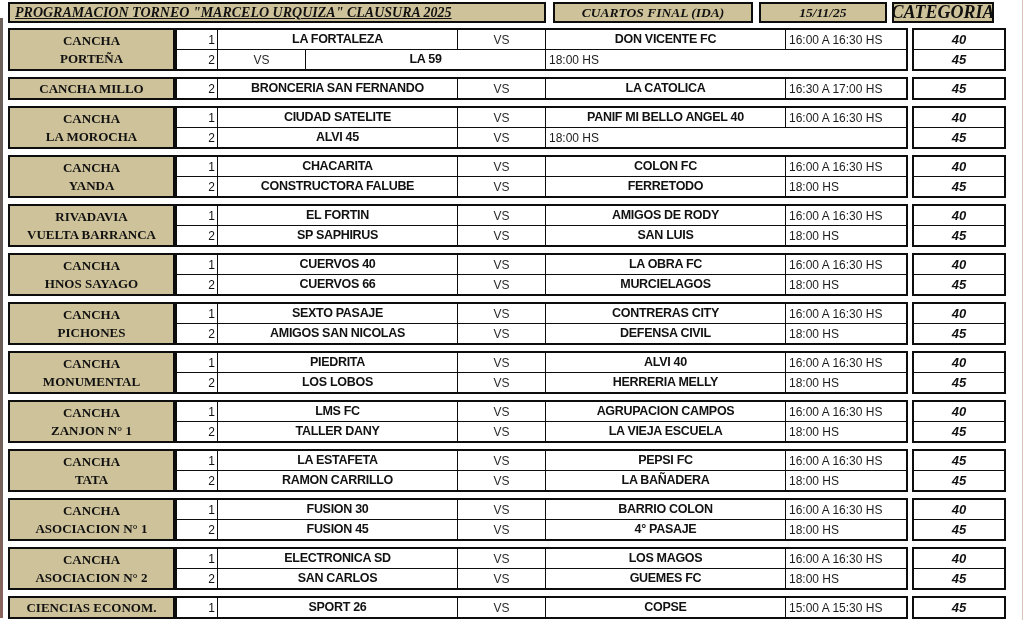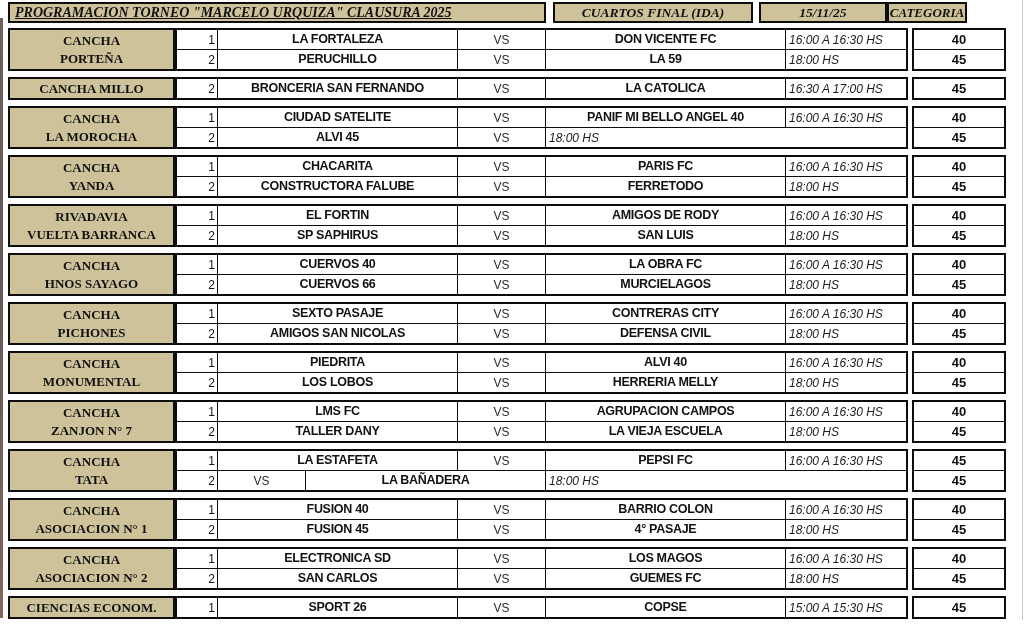--- a/index.html
+++ b/index.html
@@ -14,42 +14,42 @@
 
   
   .header{display:flex;margin-left:8px;height:21px;margin-bottom:5px;}
   .hbox{box-sizing:border-box;border:2px solid #0d0d0d;background:var(--tan);
         font-family:"Liberation Serif",serif;font-weight:bold;font-style:italic;
         display:flex;align-items:center;justify-content:center;white-space:nowrap;overflow:hidden;}
   .hbox.title{width:538px;font-size:14px;justify-content:flex-start;padding-left:5px;}
   .hbox.title .ul{text-decoration:underline;}
   .hbox.stage{width:200px;margin-left:7px;font-size:13.5px;}
   .hbox.date{width:128px;margin-left:6px;font-size:13.5px;}
-  .hbox.cat{width:80px;font-size:13px;}
+  .hbox.cat{width:102px;margin-left:5px;font-size:18px;}
 
   
   .block{display:flex;margin-left:8px;margin-bottom:6px;align-items:stretch;}
   .venue{width:167px;box-sizing:border-box;border:2px solid #0d0d0d;background:var(--tan);
          display:flex;flex-direction:column;justify-content:space-around;align-items:center;
          text-align:center;font-family:"Liberation Serif",serif;font-weight:bold;font-size:13px;
          line-height:1;padding:1px 0;}
   .rows{width:733px;box-sizing:border-box;border:2px solid #0d0d0d;display:flex;flex-direction:column;background:#fff;}
   .row{display:flex;height:19px;}
   .row + .row{border-top:1px solid #0d0d0d;}
   .cell{box-sizing:border-box;display:flex;align-items:center;justify-content:center;
         white-space:nowrap;overflow:hidden;line-height:1;}
   .cell + .cell{border-left:1px solid #0d0d0d;}
   .cell.num{width:40px;justify-content:flex-end;padding-right:2px;font-size:12px;}
   .cell.home,.cell.away{width:240px;font-weight:bold;font-size:12.5px;letter-spacing:-0.3px;}
   .cell.vs{width:88px;font-size:12px;color:#2a2a2a;}
-  .cell.time{flex:1;justify-content:flex-start;padding-left:3px;font-size:12px;color:#1c1c1c;font-style:italic;}
+  .cell.time{flex:1;justify-content:flex-start;padding-left:3px;font-size:12px;color:#1c1c1c;}
   .catbox{width:94px;margin-left:4px;box-sizing:border-box;border:2px solid #0d0d0d;
           display:flex;flex-direction:column;background:#fff;}
   .catcell{flex:1;display:flex;align-items:center;justify-content:center;
-           font-weight:bold;font-size:13px;line-height:1;}
+           font-weight:bold;font-size:13px;line-height:1;font-style:italic;}
   .catcell + .catcell{border-top:1px solid #0d0d0d;}
 
   
   .footer{position:relative;margin-left:8px;width:1004px;height:30px;margin-top:2px;}
   .crest{position:absolute;left:447px;top:2px;width:90px;height:40px;}
 </style>
 </head>
 <body>
 
 <div class="page">
@@ -74,21 +74,20 @@
         <div class="rows">
           <div class="row">
             <div class="cell num">1</div>
             <div class="cell home">LA FORTALEZA</div>
             <div class="cell vs">VS</div>
             <div class="cell away">DON VICENTE FC</div>
             <div class="cell time">16:00 A 16:30 HS</div>
           </div>
           <div class="row">
             <div class="cell num">2</div>
-            <div class="cell home">PERUCHILLO</div>
             <div class="cell vs">VS</div>
             <div class="cell away">LA 59</div>
             <div class="cell time">18:00 HS</div>
           </div>
         </div>
         <div class="catbox">
           <div class="catcell">40</div>
           <div class="catcell">45</div>
         </div>
       </div>
@@ -137,21 +136,21 @@
       <div class="block">
         <div class="venue">
           <div class="vline">CANCHA</div>
           <div class="vline">YANDA</div>
         </div>
         <div class="rows">
           <div class="row">
             <div class="cell num">1</div>
             <div class="cell home">CHACARITA</div>
             <div class="cell vs">VS</div>
-            <div class="cell away">PARIS FC</div>
+            <div class="cell away">COLON FC</div>
             <div class="cell time">16:00 A 16:30 HS</div>
           </div>
           <div class="row">
             <div class="cell num">2</div>
             <div class="cell home">CONSTRUCTORA FALUBE</div>
             <div class="cell vs">VS</div>
             <div class="cell away">FERRETODO</div>
             <div class="cell time">18:00 HS</div>
           </div>
         </div>
@@ -260,21 +259,21 @@
           </div>
         </div>
         <div class="catbox">
           <div class="catcell">40</div>
           <div class="catcell">45</div>
         </div>
       </div>
       <div class="block">
         <div class="venue">
           <div class="vline">CANCHA</div>
-          <div class="vline">ZANJON N° 7</div>
+          <div class="vline">ZANJON N° 1</div>
         </div>
         <div class="rows">
           <div class="row">
             <div class="cell num">1</div>
             <div class="cell home">LMS FC</div>
             <div class="cell vs">VS</div>
             <div class="cell away">AGRUPACION CAMPOS</div>
             <div class="cell time">16:00 A 16:30 HS</div>
           </div>
           <div class="row">
@@ -298,39 +297,40 @@
         <div class="rows">
           <div class="row">
             <div class="cell num">1</div>
             <div class="cell home">LA ESTAFETA</div>
             <div class="cell vs">VS</div>
             <div class="cell away">PEPSI FC</div>
             <div class="cell time">16:00 A 16:30 HS</div>
           </div>
           <div class="row">
             <div class="cell num">2</div>
+            <div class="cell home">RAMON CARRILLO</div>
             <div class="cell vs">VS</div>
             <div class="cell away">LA BAÑADERA</div>
             <div class="cell time">18:00 HS</div>
           </div>
         </div>
         <div class="catbox">
           <div class="catcell">45</div>
           <div class="catcell">45</div>
         </div>
       </div>
       <div class="block">
         <div class="venue">
           <div class="vline">CANCHA</div>
           <div class="vline">ASOCIACION N° 1</div>
         </div>
         <div class="rows">
           <div class="row">
             <div class="cell num">1</div>
-            <div class="cell home">FUSION 40</div>
+            <div class="cell home">FUSION 30</div>
             <div class="cell vs">VS</div>
             <div class="cell away">BARRIO COLON</div>
             <div class="cell time">16:00 A 16:30 HS</div>
           </div>
           <div class="row">
             <div class="cell num">2</div>
             <div class="cell home">FUSION 45</div>
             <div class="cell vs">VS</div>
             <div class="cell away">4° PASAJE</div>
             <div class="cell time">18:00 HS</div>

